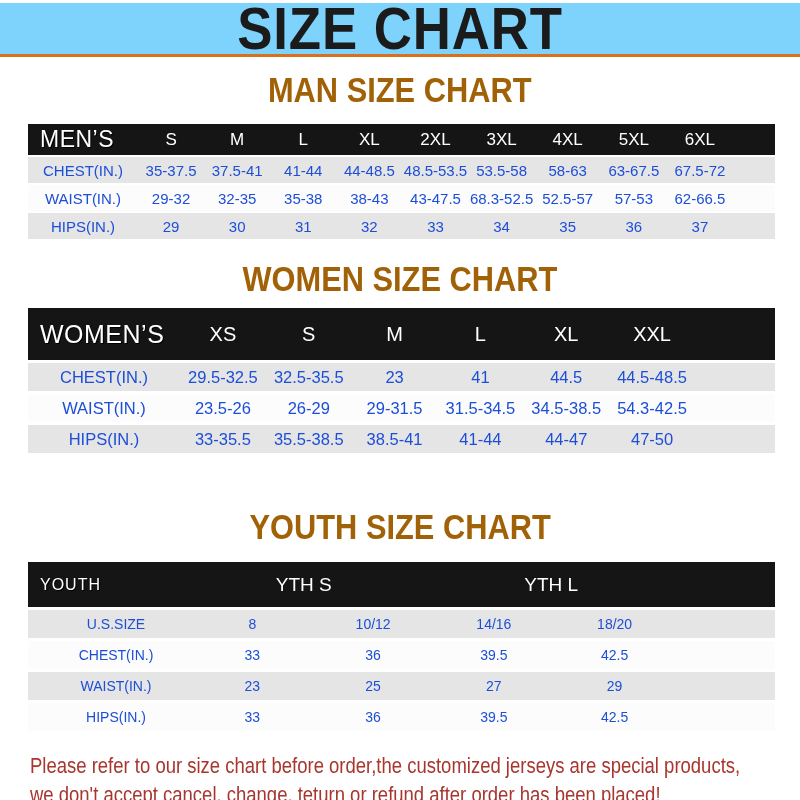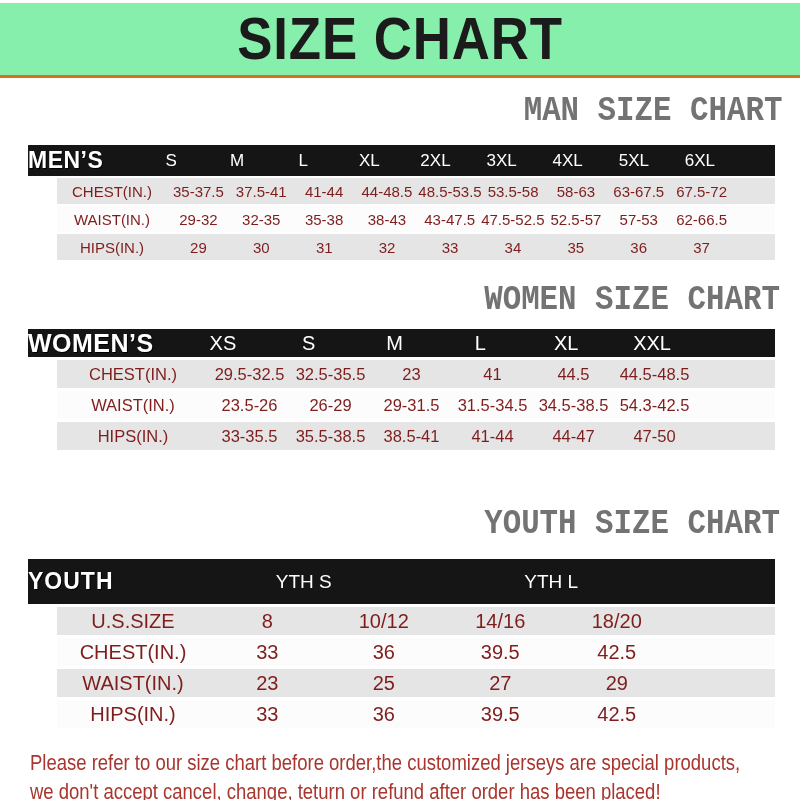--- a/index.html
+++ b/index.html
@@ -6,39 +6,39 @@
   html, body { width: 800px; height: 800px; }
   body {
     background: #ffffff;
     font-family: "Liberation Sans", sans-serif;
     overflow: hidden;
   }
 
   
   .banner {
     margin-top: 3px;
-    height: 75px;
-    background: #86efac;
+    height: 54px;
+    background: #7dd3fc;
     border-bottom: 3px solid #D8701C;
     display: flex;
     align-items: center;
     justify-content: center;
   }
   .banner-text {
     display: inline-block;
     font-weight: bold;
     font-size: 60px;
     line-height: 60px;
     letter-spacing: 1px;
     color: #1b1b1b;
     transform: scaleX(0.88);
   }
 
   
-  .sec-title { text-align: right; color: #737373; font-family: Liberation Mono, monospace; }
+  .sec-title { text-align: center; color: #a16207; }
   .sec-title > span {
     display: inline-block;
     font-weight: bold;
     font-size: 35px;
     line-height: 36px;
     transform: scaleX(0.88);
     letter-spacing: 0px;
   }
   .sec-title.man   { margin-top: 15px; }
   .sec-title.women { margin-top: 22px; }
@@ -50,51 +50,51 @@
   .thead { background: #151515; color: #ffffff; }
   .cell {
     display: flex;
     align-items: center;
     justify-content: center;
     white-space: nowrap;
     color: inherit;
   }
   .col { flex: 1; }
   .thead .label {
-    font-weight: bold;
+    font-weight: normal;
     justify-content: flex-start;
-    padding-left: 0;
+    padding-left: 12px;
     letter-spacing: 0.5px;
     text-shadow: 1px 1px 0 #000;
   }
   .gray  { background: #E5E5E5; }
   .white { background: #FCFCFC; }
-  .body-row { color: #7f1d1d; margin-left: 29px; }
+  .body-row { color: #1d4ed8; }
 
   
   .t-men { margin-top: 16px; }
   .t-men .thead { height: 31px; font-size: 17px; }
   .t-men .thead .label { font-size: 23px; }
   .t-men .body-row { height: 26px; margin-top: 2px; font-size: 15px; }
   .t-men .label  { width: 110px; }
   .t-men .spacer { width: 42px; }
 
   
   .t-women { margin-top: 11px; }
-  .t-women .thead { height: 28px; font-size: 20px; }
+  .t-women .thead { height: 52px; font-size: 20px; }
   .t-women .thead .label { font-size: 25px; }
   .t-women .body-row { height: 28px; margin-top: 3px; font-size: 16.5px; }
   .t-women .label  { width: 152px; }
   .t-women .spacer { width: 80px; }
 
   
   .t-youth { margin-top: 17px; }
   .t-youth .thead { height: 45px; font-size: 19px; }
-  .t-youth .thead .label { font-size: 23px; letter-spacing: 1px; }
-  .t-youth .body-row { height: 28px; margin-top: 3px; font-size: 20px; }
+  .t-youth .thead .label { font-size: 16px; letter-spacing: 1px; }
+  .t-youth .body-row { height: 28px; margin-top: 3px; font-size: 14px; padding-left: 12px; }
   .t-youth .label  { width: 152px; }
   .t-youth .spacer { width: 100px; }
 
   
   .disclaimer {
     margin: 21px 0 0 30px;
     color: #A8362F;
     font-size: 21.5px;
     line-height: 29px;
     transform: scaleX(0.86);
@@ -142,21 +142,21 @@
         <div class="cell col">67.5-72</div>
         <div class="spacer"></div>
       </div>
       <div class="trow body-row white">
         <div class="cell label">WAIST(IN.)</div>
         <div class="cell col">29-32</div>
         <div class="cell col">32-35</div>
         <div class="cell col">35-38</div>
         <div class="cell col">38-43</div>
         <div class="cell col">43-47.5</div>
-        <div class="cell col">47.5-52.5</div>
+        <div class="cell col">68.3-52.5</div>
         <div class="cell col">52.5-57</div>
         <div class="cell col">57-53</div>
         <div class="cell col">62-66.5</div>
         <div class="spacer"></div>
       </div>
       <div class="trow body-row gray">
         <div class="cell label">HIPS(IN.)</div>
         <div class="cell col">29</div>
         <div class="cell col">30</div>
         <div class="cell col">31</div>

